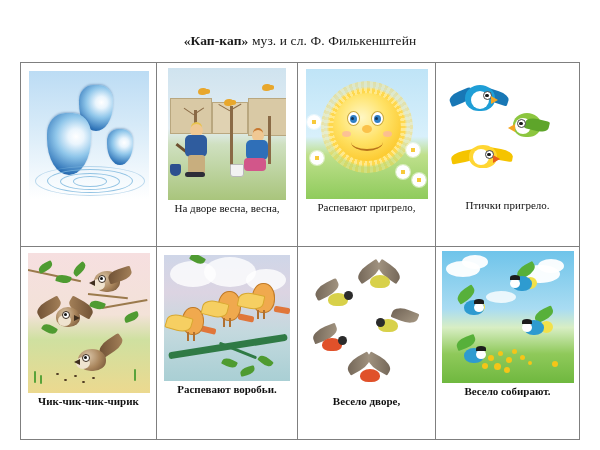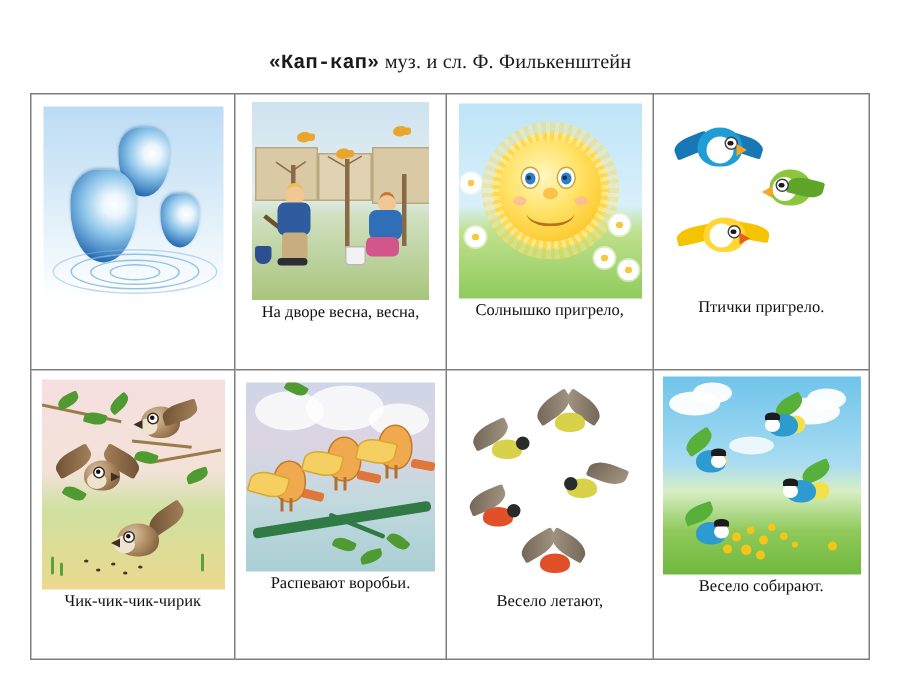--- a/index.html
+++ b/index.html
@@ -1,26 +1,26 @@
 <!DOCTYPE html>
 <html><head>
 <meta charset="utf-8">
 <style>
   html,body{margin:0;padding:0;}
   body{width:600px;height:450px;background:#ffffff;font-family:"Liberation Serif",serif;overflow:hidden;}
   .page{position:relative;width:600px;height:450px;}
 
   .title{position:absolute;left:0;top:33px;width:600px;text-align:center;font-size:13.5px;color:#1a1a1a;letter-spacing:.1px;white-space:nowrap;}
-  .title .strong{font-weight:bold;font-family:Liberation Mono, monospace;}
+  .title .strong{font-weight:bold;}
   .title .reg{font-weight:normal;}
 
   .tbl{position:absolute;left:20px;top:62px;width:555px;height:375px;border-collapse:collapse;table-layout:fixed;}
   .tbl td{border:1px solid #7f7f7f;padding:0;vertical-align:top;background:#fff;}
   .c1{width:135px;} .c2{width:140px;} .c3{width:137px;} .c4{width:143px;}
-  .r1 td{height:183px;} .r2 td{height:192px;}
+  .r1 td{height:183px;} .r2 td{height:192px;font-weight:bold;}
 
   .cell{position:relative;width:100%;height:100%;display:flex;flex-direction:column;align-items:center;}
   .art{position:relative;overflow:hidden;flex:0 0 auto;}
   .cap{font-size:11px;line-height:1.12;color:#111;text-align:center;padding:2px 3px 0;font-family:"Liberation Serif",serif;}
 
   
   .drops{width:120px;height:128px;margin-top:8px;background:linear-gradient(180deg,#bcdcf4 0%,#d6eaf8 42%,#ffffff 100%);}
   .drop{position:absolute;border-radius:60% 60% 50% 50%/70% 70% 40% 40%;
         background:radial-gradient(circle at 34% 62%,#ffffff 0%,#eaf5fd 16%,#8fc6ea 42%,#2a6fb5 78%,#17396e 100%);
         transform:rotate(180deg);box-shadow:0 1px 2px rgba(30,80,140,.35);}
@@ -237,21 +237,21 @@
               <div class="eye eR">
                     <i></i>
                   </div>
               <div class="nose"></div>
               <div class="smile"></div>
             </div>
             <div class="daisy dz3"></div>
             <div class="daisy dz4"></div>
             <div class="daisy dz5"></div>
           </div>
-          <div class="cap">Солнышко пригрело,</div>
+          <div class="cap">Распевают пригрело,</div>
         </div>
       </td>
 
       <td class="c4">
         <div class="cell">
           <div class="art cbirds">
             <div class="cb blue" style="left:12px;top:12px;width:50px;height:40px;">
               <div class="wing w1"></div>
               <div class="wing w2"></div>
               <div class="body"></div>
@@ -389,21 +389,21 @@
               <div class="wg" style="left:0px;top:0px;width:26px;height:13px;transform:rotate(-22deg);"></div>
               <div class="bd" style="left:10px;top:11px;"></div>
               <div class="hd" style="left:26px;top:9px;width:9px;height:9px;"></div>
             </div>
             <div class="fb bull" style="left:44px;top:104px;width:44px;height:28px;">
               <div class="wg" style="left:-2px;top:0px;width:26px;height:13px;transform:rotate(-30deg);"></div>
               <div class="wg" style="left:18px;top:0px;width:26px;height:13px;transform:rotate(30deg) scaleX(-1);"></div>
               <div class="bd" style="left:12px;top:12px;"></div>
             </div>
           </div>
-          <div class="cap">Весело летают,</div>
+          <div class="cap">Весело дворе,</div>
         </div>
       </td>
 
       <td class="c4">
         <div class="cell">
           <div class="art eat">
             <div class="cld" style="left:4px;top:10px;width:34px;height:16px;"></div>
             <div class="cld" style="left:20px;top:4px;width:26px;height:14px;"></div>
             <div class="cld" style="left:78px;top:14px;width:40px;height:18px;"></div>
             <div class="cld" style="left:96px;top:8px;width:26px;height:14px;"></div>

